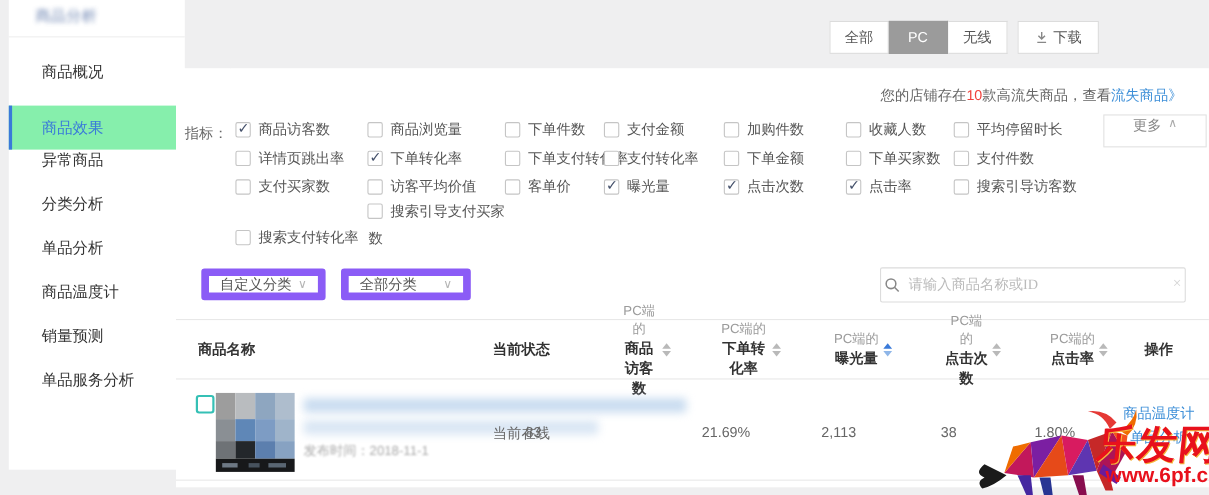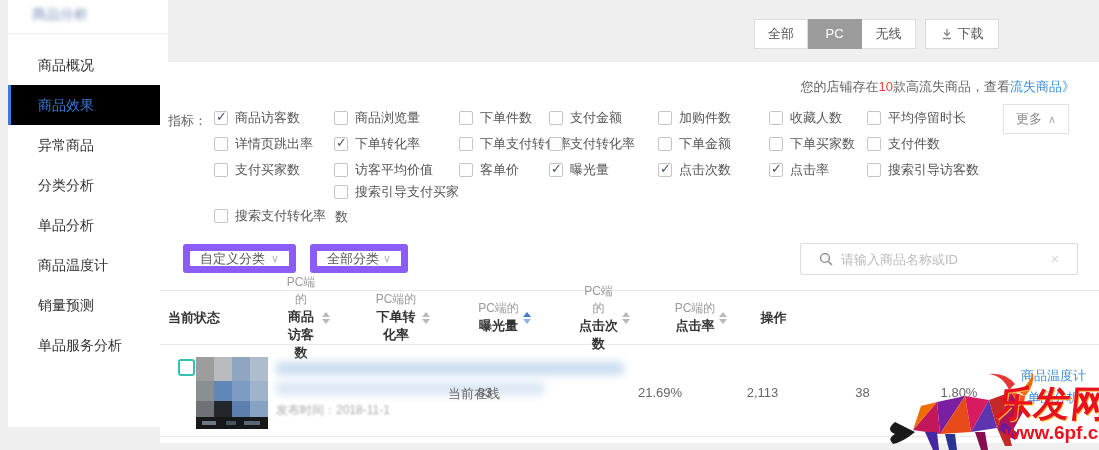--- a/index.html
+++ b/index.html
@@ -4,21 +4,21 @@
 <style>
   * { margin:0; padding:0; box-sizing:border-box; }
   html,body { width:1099px; height:450px; overflow:hidden; }
   body { background:#efeff0; font-family:"Liberation Sans","DejaVu Sans",sans-serif; font-size:13px; color:#333; position:relative; }
 
   
   .sidebar { position:absolute; left:8px; top:0; width:160px; height:427px; background:#fff; }
   .sidebar .clipped { position:absolute; left:24px; top:6px; color:#44629c; filter:blur(2px); opacity:.75; font-size:14px; white-space:nowrap; }
   .sidebar .sep { position:absolute; left:0; top:33px; width:100%; border-top:1px solid #eeeeee; }
   .side-item { position:absolute; left:0; width:100%; height:40px; line-height:40px; padding-left:30px; font-size:14px; color:#333; cursor:pointer; }
-  .side-item.active { background:#000000; color:#3a7ad9; border-left:3px solid #3a7ad9; padding-left:27px; }
+  .side-item.active { background:#86efac; color:#3a7ad9; border-left:3px solid #3a7ad9; padding-left:27px;margin-top:11px; }
 
   
   .page-header { position:absolute; left:160px; top:14px; right:8px; height:40px; }
   .title-wrap { position:absolute; left:30px; top:6px; display:flex; align-items:center;margin-top:41px; }
   .title-bar { width:4px; height:17px; background:#2cb3aa; margin-right:8px; }
   .page-title { font-size:16px; font-weight:bold; color:#333; }
   .tab-group { position:absolute; right:175px; top:5px; display:flex; }
   .tab-btn { width:54px; height:30px; line-height:28px; text-align:center; background:#fff; border:1px solid #dcdcdc; color:#555; cursor:pointer; }
   .tab-btn + .tab-btn { border-left:none; }
   .tab-btn.active { background:#9b9b9b; border-color:#9b9b9b; color:#fff; }
@@ -32,29 +32,29 @@
 
   
   .metrics-label { position:absolute; left:8px; top:50px; color:#666; }
   .metrics { position:absolute; left:52px; top:46px; width:810px; height:128px; }
   .cb-item { position:absolute; display:flex; align-items:center; gap:7px; height:20px; cursor:pointer; white-space:nowrap; color:#555; }
   .cb { width:14px; height:14px; border:1px solid #c5c5c5; border-radius:2px; background:#fff; position:relative; flex:none; }
   .cb.checked::after { content:"✓"; position:absolute; left:1px; top:-3px; font-size:13px; font-weight:bold; color:#45516b; }
   .c1{left:2px;} .c2{left:122px;} .c3{left:247px;} .c4{left:337px;} .c5{left:446px;} .c6{left:557px;} .c7{left:655px;}
   .r1{top:0;} .r2{top:26px;} .r3{top:52px;} .r4{top:74px;} .r5{top:98px;}
   .wrap-text { position:absolute; left:123px; top:100px; color:#555; }
-  .more-btn { position:absolute; left:843px; top:42px; width:66px; height:30px; background:#fff; border:1px solid #e2e2e2; color:#888; display:flex; align-items:center; justify-content:center; gap:6px; cursor:pointer; }
+  .more-btn { position:absolute; left:843px; top:42px; width:94px; height:30px; background:#fff; border:1px solid #e2e2e2; color:#888; display:flex; justify-content:center; gap:6px; cursor:pointer; }
   .more-btn .chev { color:#aaa; font-size:11px; }
 
   
   .select-box { position:absolute; top:182px; height:29px; background:#fff; border:7px solid #8b5cf6; border-radius:3px; display:flex; align-items:center; justify-content:space-between; padding:0 10px; color:#555; cursor:pointer; }
   .select-box .chev { color:#b5b5b5; font-size:11px; }
   .sel1 { left:23px; width:113px; }
-  .sel2 { left:150px; width:98px;text-align:right; }
-  .search-box { position:absolute; top:181px; right:21px; width:278px; height:32px; background:#fff; border:1px solid #dcdcdc; border-radius:2px; display:flex; align-items:center; padding:0 18px; gap:8px; }
+  .sel2 { left:150px; width:118px;text-align:right; }
+  .search-box { position:absolute; top:181px; right:21px; width:278px; height:32px; background:#fff; border:1px solid #dcdcdc; border-radius:2px; display:flex; align-items:center; padding:0 3px; gap:8px;font-family:Liberation Serif, serif; }
   .search-box input { border:none; outline:none; flex:1; font-size:13px; color:#333; font-family:inherit; background:transparent; }
   .search-box input::placeholder { color:#bbb; }
   .clear-x { color:#d5d5d5; font-size:14px; cursor:pointer; }
 
   
   .thead { position:absolute; left:0; top:228px; width:939px; height:55px; border-top:1px solid #e8e8e8; border-bottom:1px solid #e8e8e8; display:flex; }
   .trow  { position:absolute; left:0; top:283px; width:939px; height:92px; border-bottom:1px solid #e8e8e8; }
   .col { flex:none; display:flex; flex-direction:column; align-items:center; justify-content:center; text-align:center; }
   .w1{width:280px;} .w2{width:80px;} .w3{width:90px;} .w4{width:100px;} .w5{width:105px;} .w6{width:95px;} .w7{width:98px;} .w8{width:91px;}
   .col.left { align-items:flex-start; }
@@ -250,20 +250,23 @@
   <div class="search-box">
     <svg width="14" height="14" viewBox="0 0 14 14">
         <circle cx="6" cy="6" r="4.4" stroke="#888" stroke-width="1.4" fill="none"></circle>
         <path d="M9.4 9.4L13 13" stroke="#888" stroke-width="1.4"></path>
       </svg>
     <input type="text" placeholder="请输入商品名称或ID" style="">
     <span class="clear-x">×</span>
   </div>
 
   <div class="thead">
+    <div class="col w1 left pad20">
+        <span class="th-main">商品名称</span>
+      </div>
     <div class="col w2 left pad8">
         <span class="th-main">当前状态</span>
       </div>
     <div class="col w3">
       <div class="th-2line">
         <div>
             <div class="th-sub">PC端的</div>
             <div class="th-main">商品访客数</div>
           </div>
         <div class="sorter">

